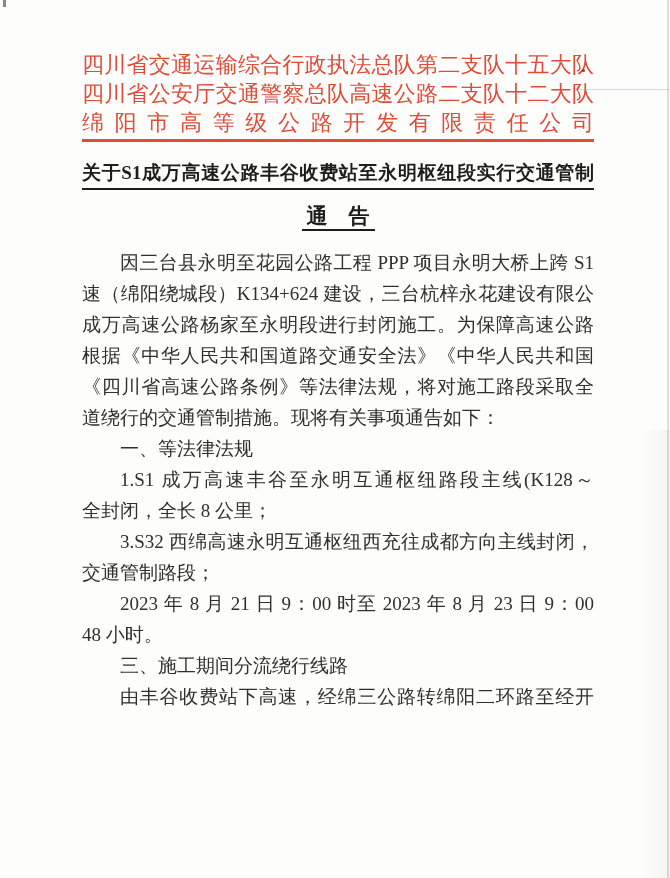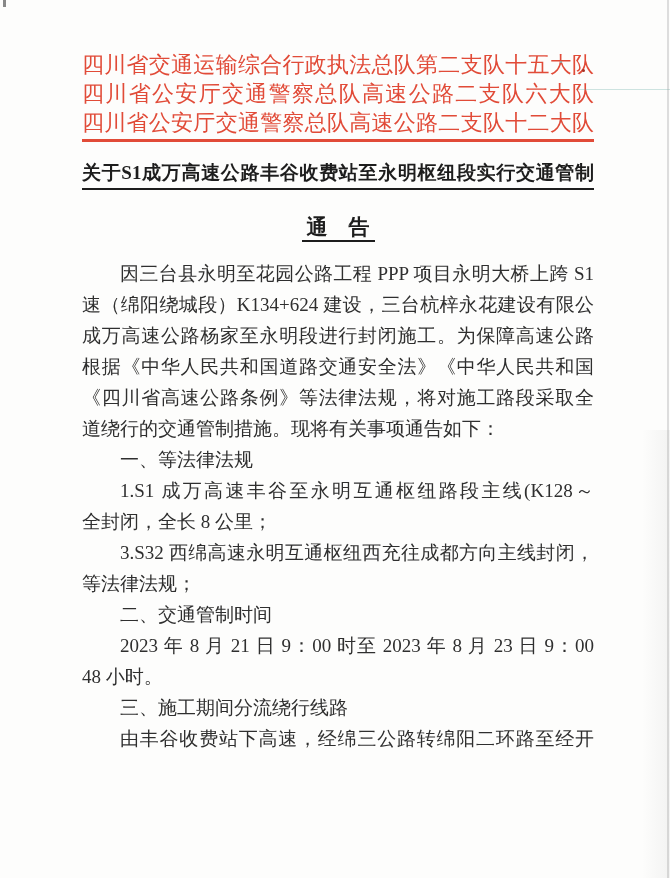--- a/index.html
+++ b/index.html
@@ -27,21 +27,21 @@
   .doc-title {
     margin-top: 19px;
     font-size: 19px; line-height: 23px;
     font-weight: bold;
     color: var(--title_ink, #1d1d1d);
     text-align: justify; text-align-last: justify;
     border-bottom: 2px solid var(--title_ink, #1d1d1d);
     padding-bottom: 4px;
     overflow: hidden;
   }
-  .subtitle-row { text-align: center; margin-top: 25px; height: 27px; }
+  .subtitle-row { text-align: center; margin-top: 14px; height: 27px; }
   .notice-subtitle {
     display: inline-block;
     font-size: 21px; line-height: 24px;
     font-weight: bold;
     color: var(--title_ink, #1d1d1d);
     border-bottom: 2px solid var(--title_ink, #1d1d1d);
     padding: 0 5px 1px 5px;
   }
   .document-body { margin-top: 16px; font-size: 19px; }
   .bl {
@@ -64,43 +64,42 @@
   .right-shade { position: absolute; right: 0; top: 430px; bottom: 0; width: 28px;
                  background: linear-gradient(to right, rgba(0,0,0,0), rgba(110,110,110,.07)); }
 </style>
 </head>
 <body>
 
 <div class="page">
 
   <div class="agency-header">
     <div class="agency-line">四川省交通运输综合行政执法总队第二支队十五大队</div>
-    <div class="agency-line">四川省公安厅交通警察总队高速公路二支队六大队</div>
     <div class="agency-line">四川省公安厅交通警察总队高速公路二支队十二大队</div>
+    <div class="agency-line">绵阳市高等级公路开发有限责任公司</div>
   </div>
 
   <div class="doc-title">关于S1成万高速公路丰谷收费站至永明枢纽段实行交通管制</div>
 
   <div class="subtitle-row">
     <span class="notice-subtitle">通　告</span>
   </div>
 
   <div class="document-body">
     <div class="bl ind j">因三台县永明至花园公路工程 PPP 项目永明大桥上跨 S1 成万高</div>
     <div class="bl j">速（绵阳绕城段）K134+624 建设，三台杭梓永花建设有限公司需对 S1</div>
     <div class="bl j">成万高速公路杨家至永明段进行封闭施工。为保障高速公路交通安全，</div>
     <div class="bl j">根据《中华人民共和国道路交通安全法》《中华人民共和国公路法》</div>
     <div class="bl j">《四川省高速公路条例》等法律法规，将对施工路段采取全幅主线断</div>
     <div class="bl">道绕行的交通管制措施。现将有关事项通告如下：</div>
     <div class="bl ind">一、等法律法规</div>
     <div class="bl ind j">1.S1 成万高速丰谷至永明互通枢纽路段主线(K128～K136)双向</div>
     <div class="bl">全封闭，全长 8 公里；</div>
     <div class="bl ind j">3.S32 西绵高速永明互通枢纽西充往成都方向主线封闭，往遂宁</div>
-    <div class="bl">等法律法规；</div>
-    <div class="bl ind">二、交通管制时间</div>
+    <div class="bl">交通管制路段；</div>
     <div class="bl ind j">2023 年 8 月 21 日 9：00 时至 2023 年 8 月 23 日 9：00 时，共计</div>
     <div class="bl">48 小时。</div>
     <div class="bl ind">三、施工期间分流绕行线路</div>
     <div class="bl ind j">由丰谷收费站下高速，经绵三公路转绵阳二环路至经开收费站上</div>
   </div>
 
   <div class="speck speck-corner"></div>
   <div class="speck speck-gray"></div>
   <div class="speck speck-red"></div>
   <div class="scan-streak"></div>

